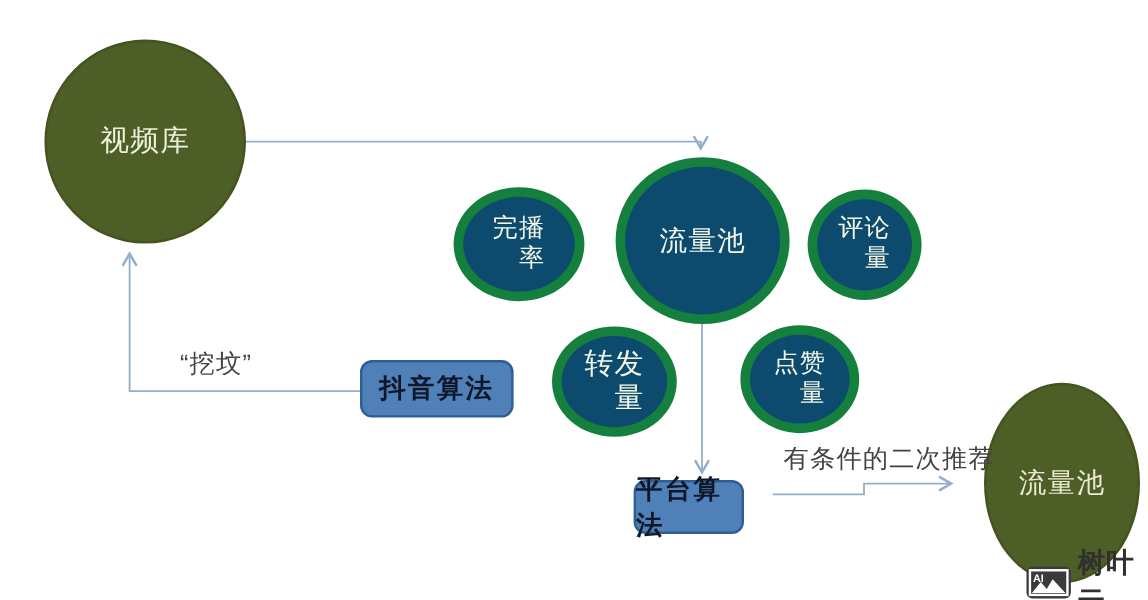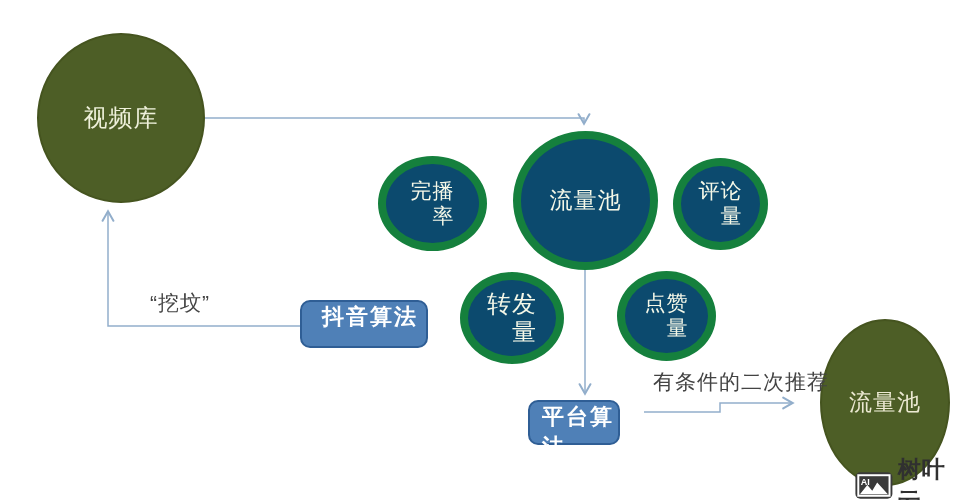--- a/index.html
+++ b/index.html
@@ -53,28 +53,28 @@
   #comment-count       { left: 673px; top: 158px; width: 95px;  height: 92px;  font-size: 21px; }
   #share-count         { left: 460px; top: 272px; width: 104px; height: 92px;  font-size: 24px; }
   #like-count          { left: 617px; top: 271px; width: 99px;  height: 90px;  font-size: 21px; }
   #traffic-pool-final  { left: 820px; top: 319px; width: 130px; height: 167px; font-size: 23px; color: #ece9d2; }
 
   .algo-box {
     position: absolute;
     background: #4f80b7;
     border: 2px solid #2f5e95;
     border-radius: 10px;
-    color: #ffffff;
+    color: #0f172a;
     font-size: 22px;
     font-weight: 600;
     display: flex;
+    align-items: center;
     justify-content: center;
     box-sizing: border-box;
     letter-spacing: 2px;
-    padding-left: 12px;
   }
   #douyin-box   { left: 300px; top: 300px; width: 128px; height: 48px; }
   #platform-box { left: 528px; top: 400px; width: 92px; height: 45px; }
 
   .edge-label {
     position: absolute;
     color: #434343;
     font-size: 21px;
     letter-spacing: 1px;
     white-space: nowrap;

